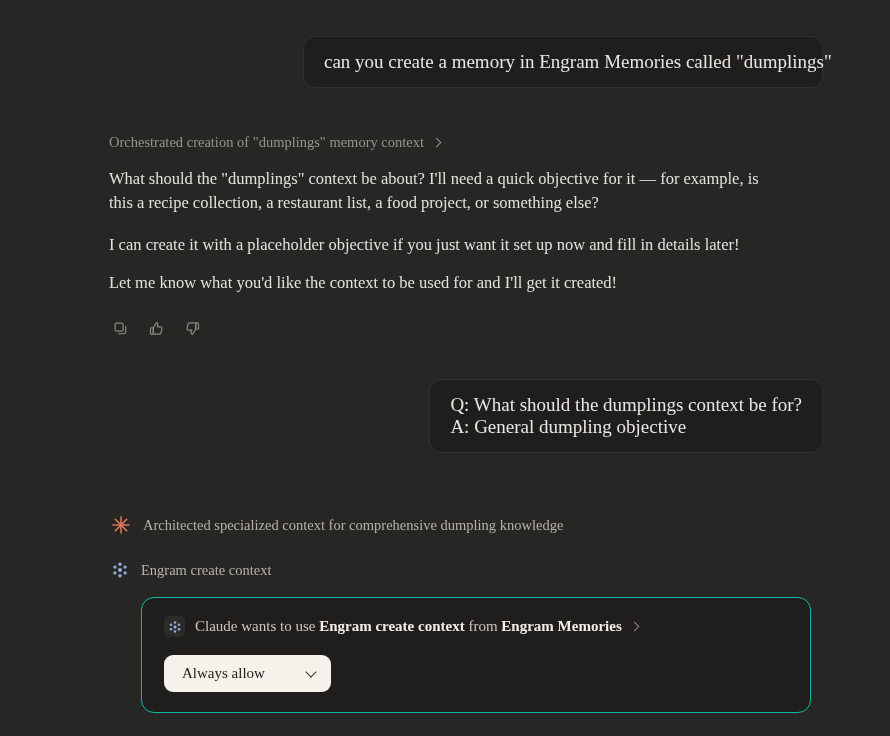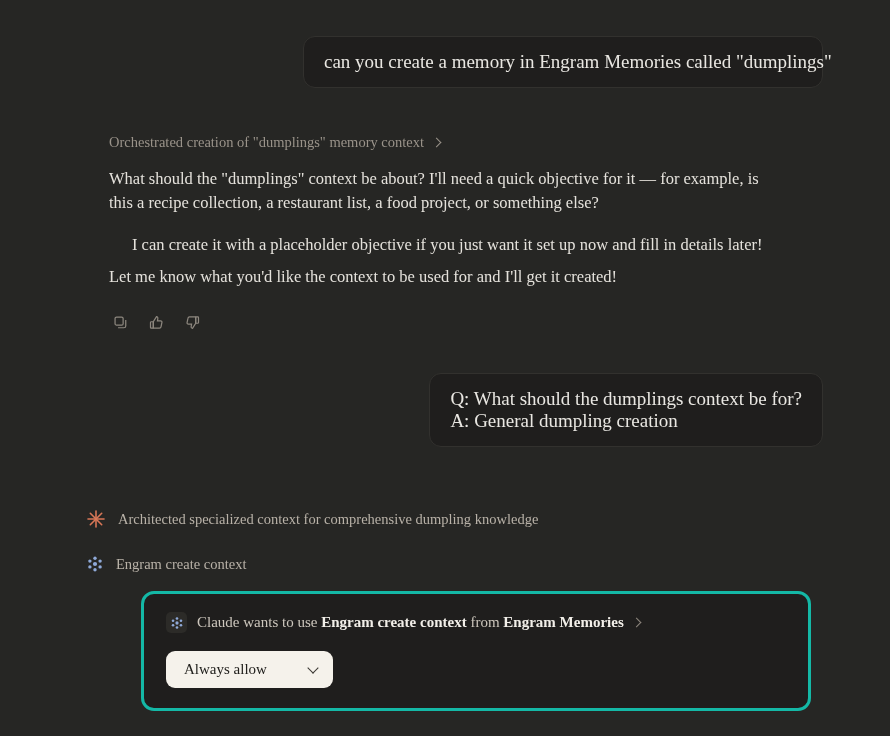--- a/index.html
+++ b/index.html
@@ -65,21 +65,21 @@
     margin-bottom: 1px;
   }
   .assistant p {
     font-family: "Liberation Serif", serif;
     font-size: 16.5px;
     line-height: 24px;
     color: #e5e2dc;
     margin: 0 0 18px 0;
     max-width: 660px;
   }
-  .assistant p.tight { margin-bottom: 0; margin-left: 23px; }
+  .assistant p.tight { margin-bottom: 0; }
 
   
   .actions {
     display: flex;
     gap: 14px;
     align-items: center;
     margin-top: 22px;
     padding-left: 109px;
   }
   .act-btn {
@@ -90,21 +90,21 @@
     justify-content: center;
     cursor: pointer;
     opacity: .72;
   }
 
   
   .status-row {
     display: flex;
     align-items: center;
     gap: 12px;
-    padding-left: 86px;
+    padding-left: 111px;
     margin-bottom: 8px;
   }
   .status-text {
     font-family: "Liberation Serif", serif;
     font-size: 14.5px;
     color: #b9b2a8;
   }
   .sparkle {
     width: 20px; height: 20px;
     flex: 0 0 20px;
@@ -112,21 +112,21 @@
   .plug-icon {
     width: 18px; height: 18px;
     flex: 0 0 18px;
   }
 
   
   .perm-card {
     margin-left: 141px;
     width: 670px;
     background: #1f1e1d;
-    border: 3px solid #14b8a6;
+    border: 1px solid #14b8a6;
     border-radius: 13px;
     padding: 18px 22px 20px 22px;
   }
   .perm-head {
     display: flex;
     align-items: center;
     gap: 10px;
     margin-bottom: 18px;
   }
   .perm-badge {
@@ -204,21 +204,21 @@
     </div>
   </div>
 
   <div class="assistant" style="margin-top:46px;">
     <div class="thought-link">
       <span>Orchestrated creation of "dumplings" memory context</span>
       <span class="chev"></span>
     </div>
     <p>What should the "dumplings" context be about? I'll need a quick objective for it — for example, is this a recipe collection, a restaurant list, a food project, or something else?</p>
     <p class="tight">I can create it with a placeholder objective if you just want it set up now and fill in details later!</p>
-    <p style="margin-top:8px;">Let me know what you'd like the context to be used for and I'll get it created!</p>
+    <p style="margin-top:14px;">Let me know what you'd like the context to be used for and I'll get it created!</p>
   </div>
 
   <div class="actions">
     <div class="act-btn" title="Copy">
       <svg width="15" height="15" viewBox="0 0 16 16" fill="none" stroke="#b5ada2" stroke-width="1.3">
         <rect x="2.2" y="2.2" width="8.6" height="8.6" rx="1.6"></rect>
         <path d="M5.4 13.6h6.2a2 2 0 0 0 2-2V5.4"></path>
       </svg>
     </div>
     <div class="act-btn" title="Good response">
@@ -231,21 +231,21 @@
       <svg width="15" height="15" viewBox="0 0 16 16" fill="none" stroke="#b5ada2" stroke-width="1.3">
         <path d="M11.4 2v6.8L8 14.2c-1.1-.1-1.6-.9-1.4-2L7 9.8H3.6c-1 0-1.6-.8-1.4-1.7l1-4.7C3.35 2.55 4 2 4.8 2h6.6z"></path>
         <rect x="11.4" y="2" width="3" height="6.8" rx=".8"></rect>
       </svg>
     </div>
   </div>
 
   <div class="user-row" style="margin-top:40px;justify-content:flex-end;">
     <div class="user-bubble">
       <div class="line">Q: What should the dumplings context be for?</div>
-      <div class="line">A: General dumpling creation</div>
+      <div class="line">A: General dumpling objective</div>
     </div>
   </div>
 
   <div class="status-row" style="margin-top:62px;">
     <span class="sparkle">
       <svg width="20" height="20" viewBox="0 0 20 20">
         <g stroke="#d97757" stroke-width="1.6" stroke-linecap="round">
           <line x1="10" y1="2" x2="10" y2="18"></line>
           <line x1="2" y1="10" x2="18" y2="10"></line>
           <line x1="4.3" y1="4.3" x2="15.7" y2="15.7"></line>

